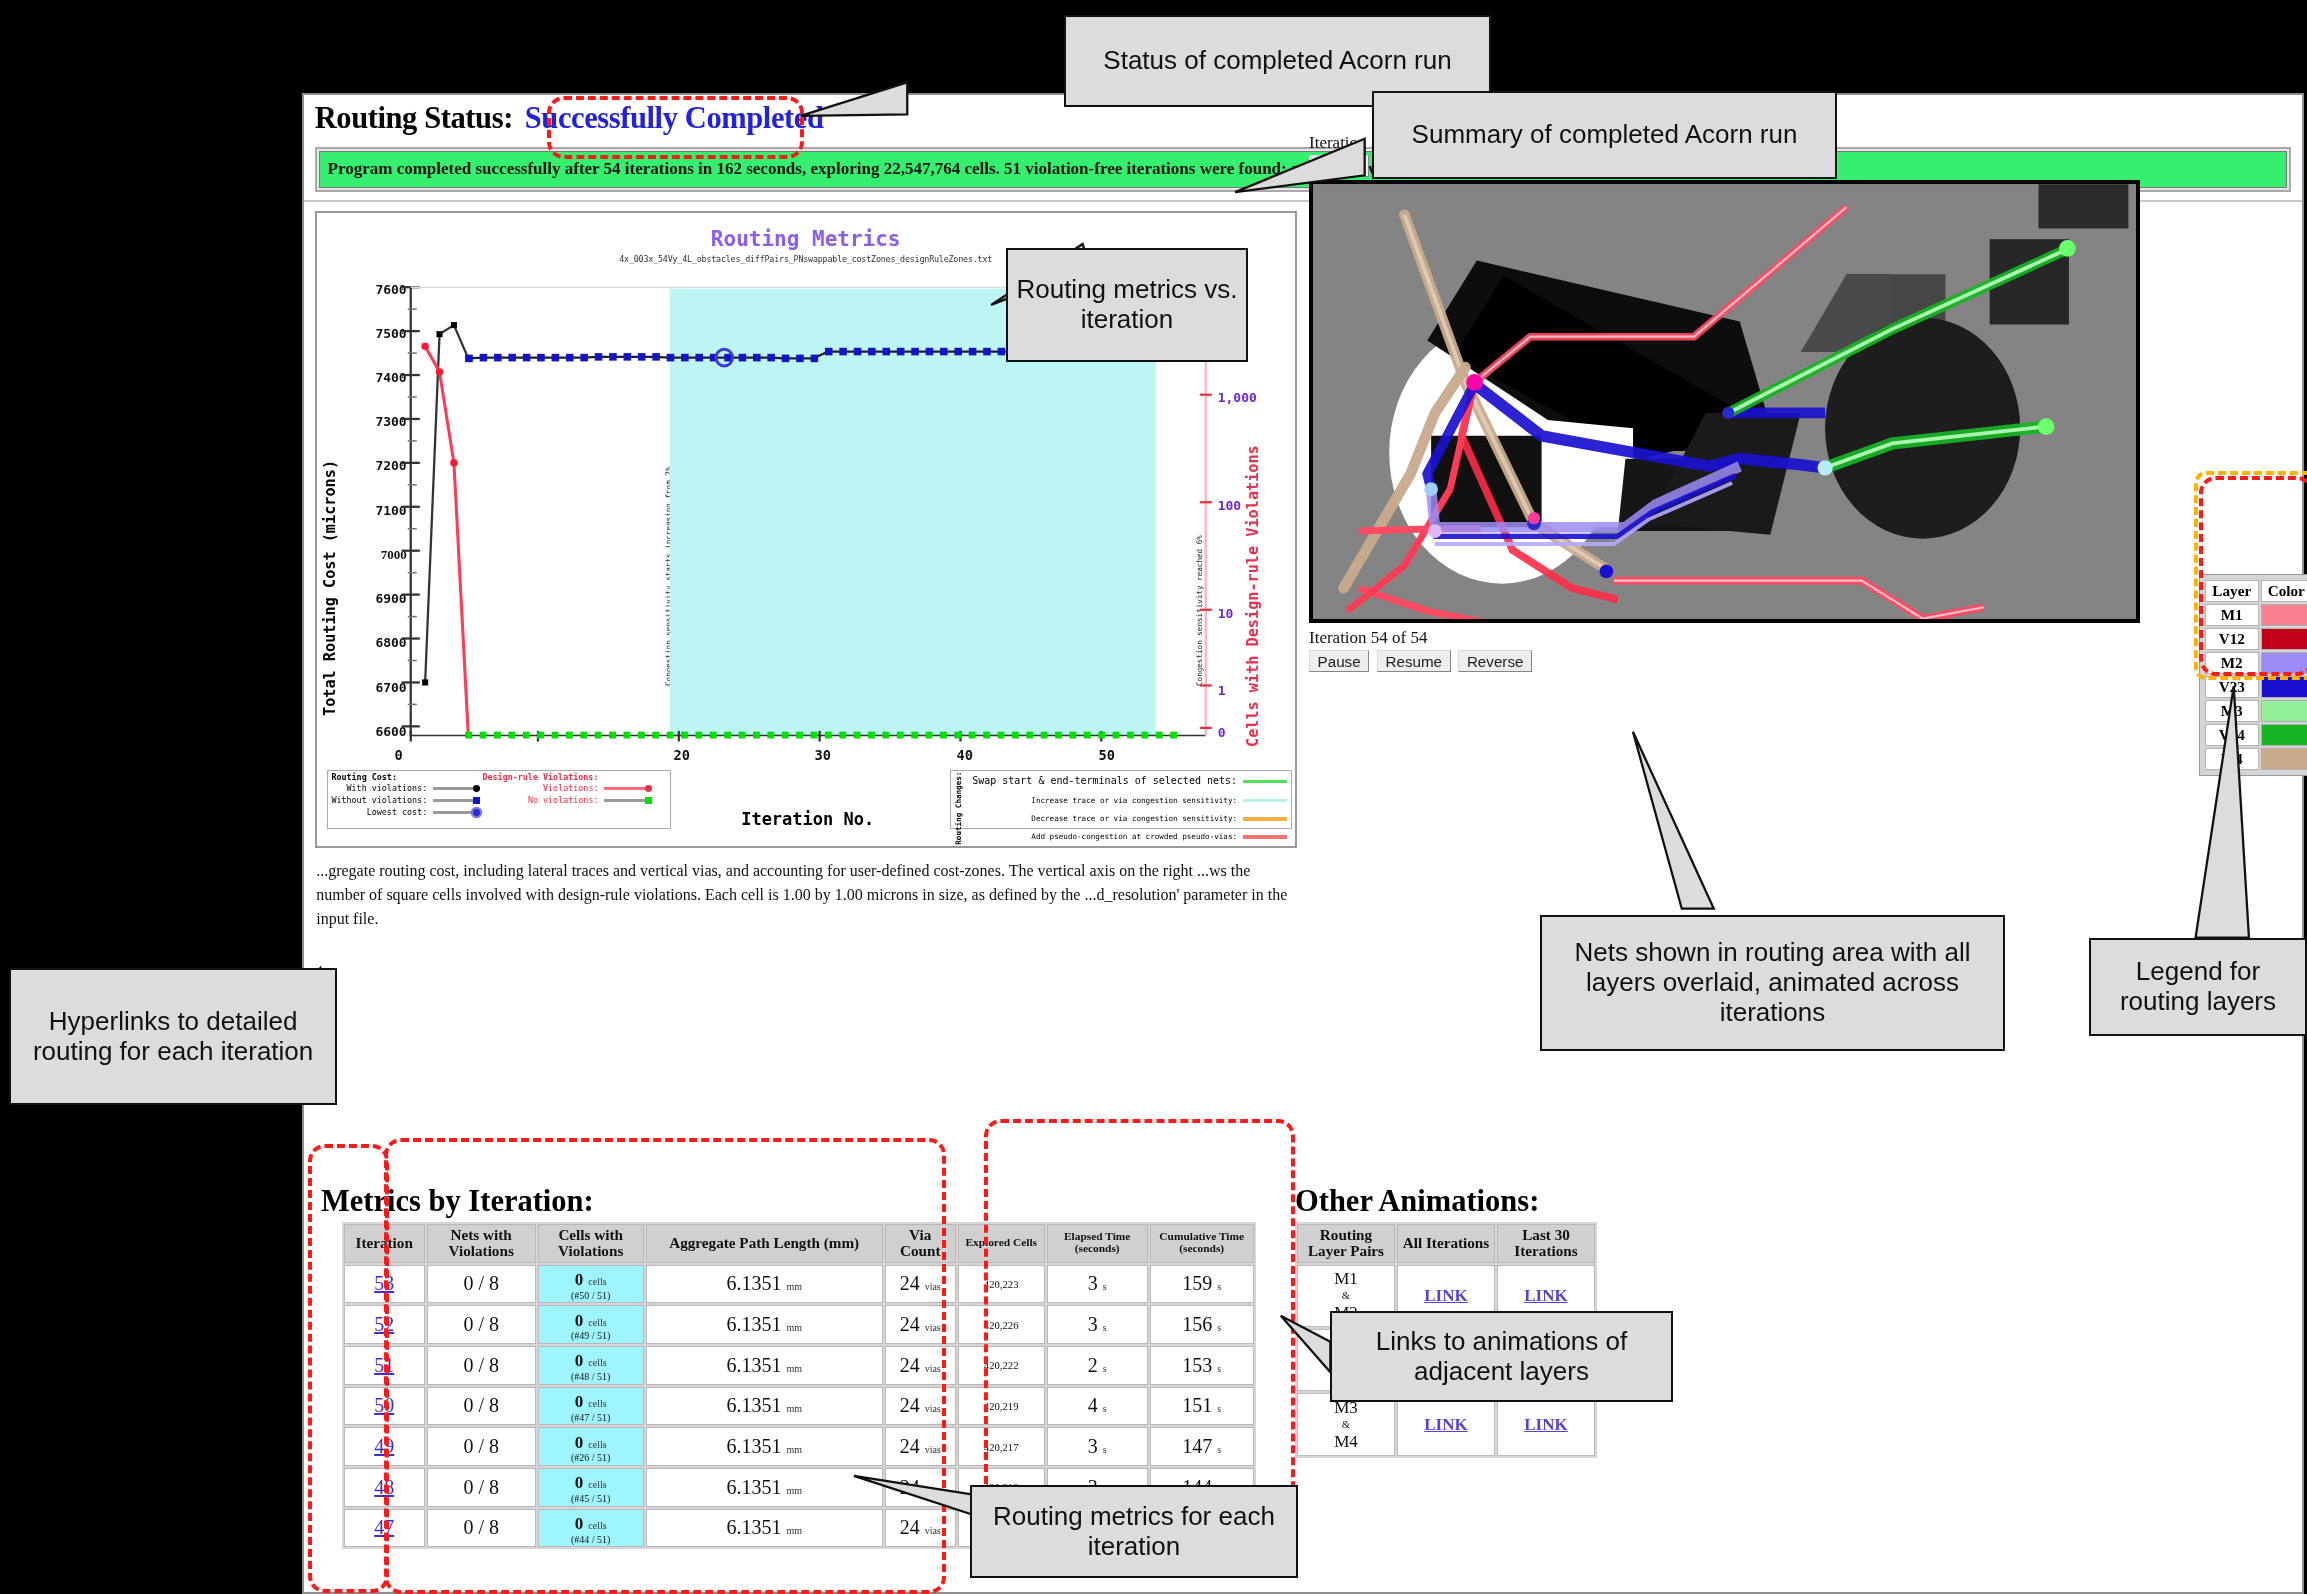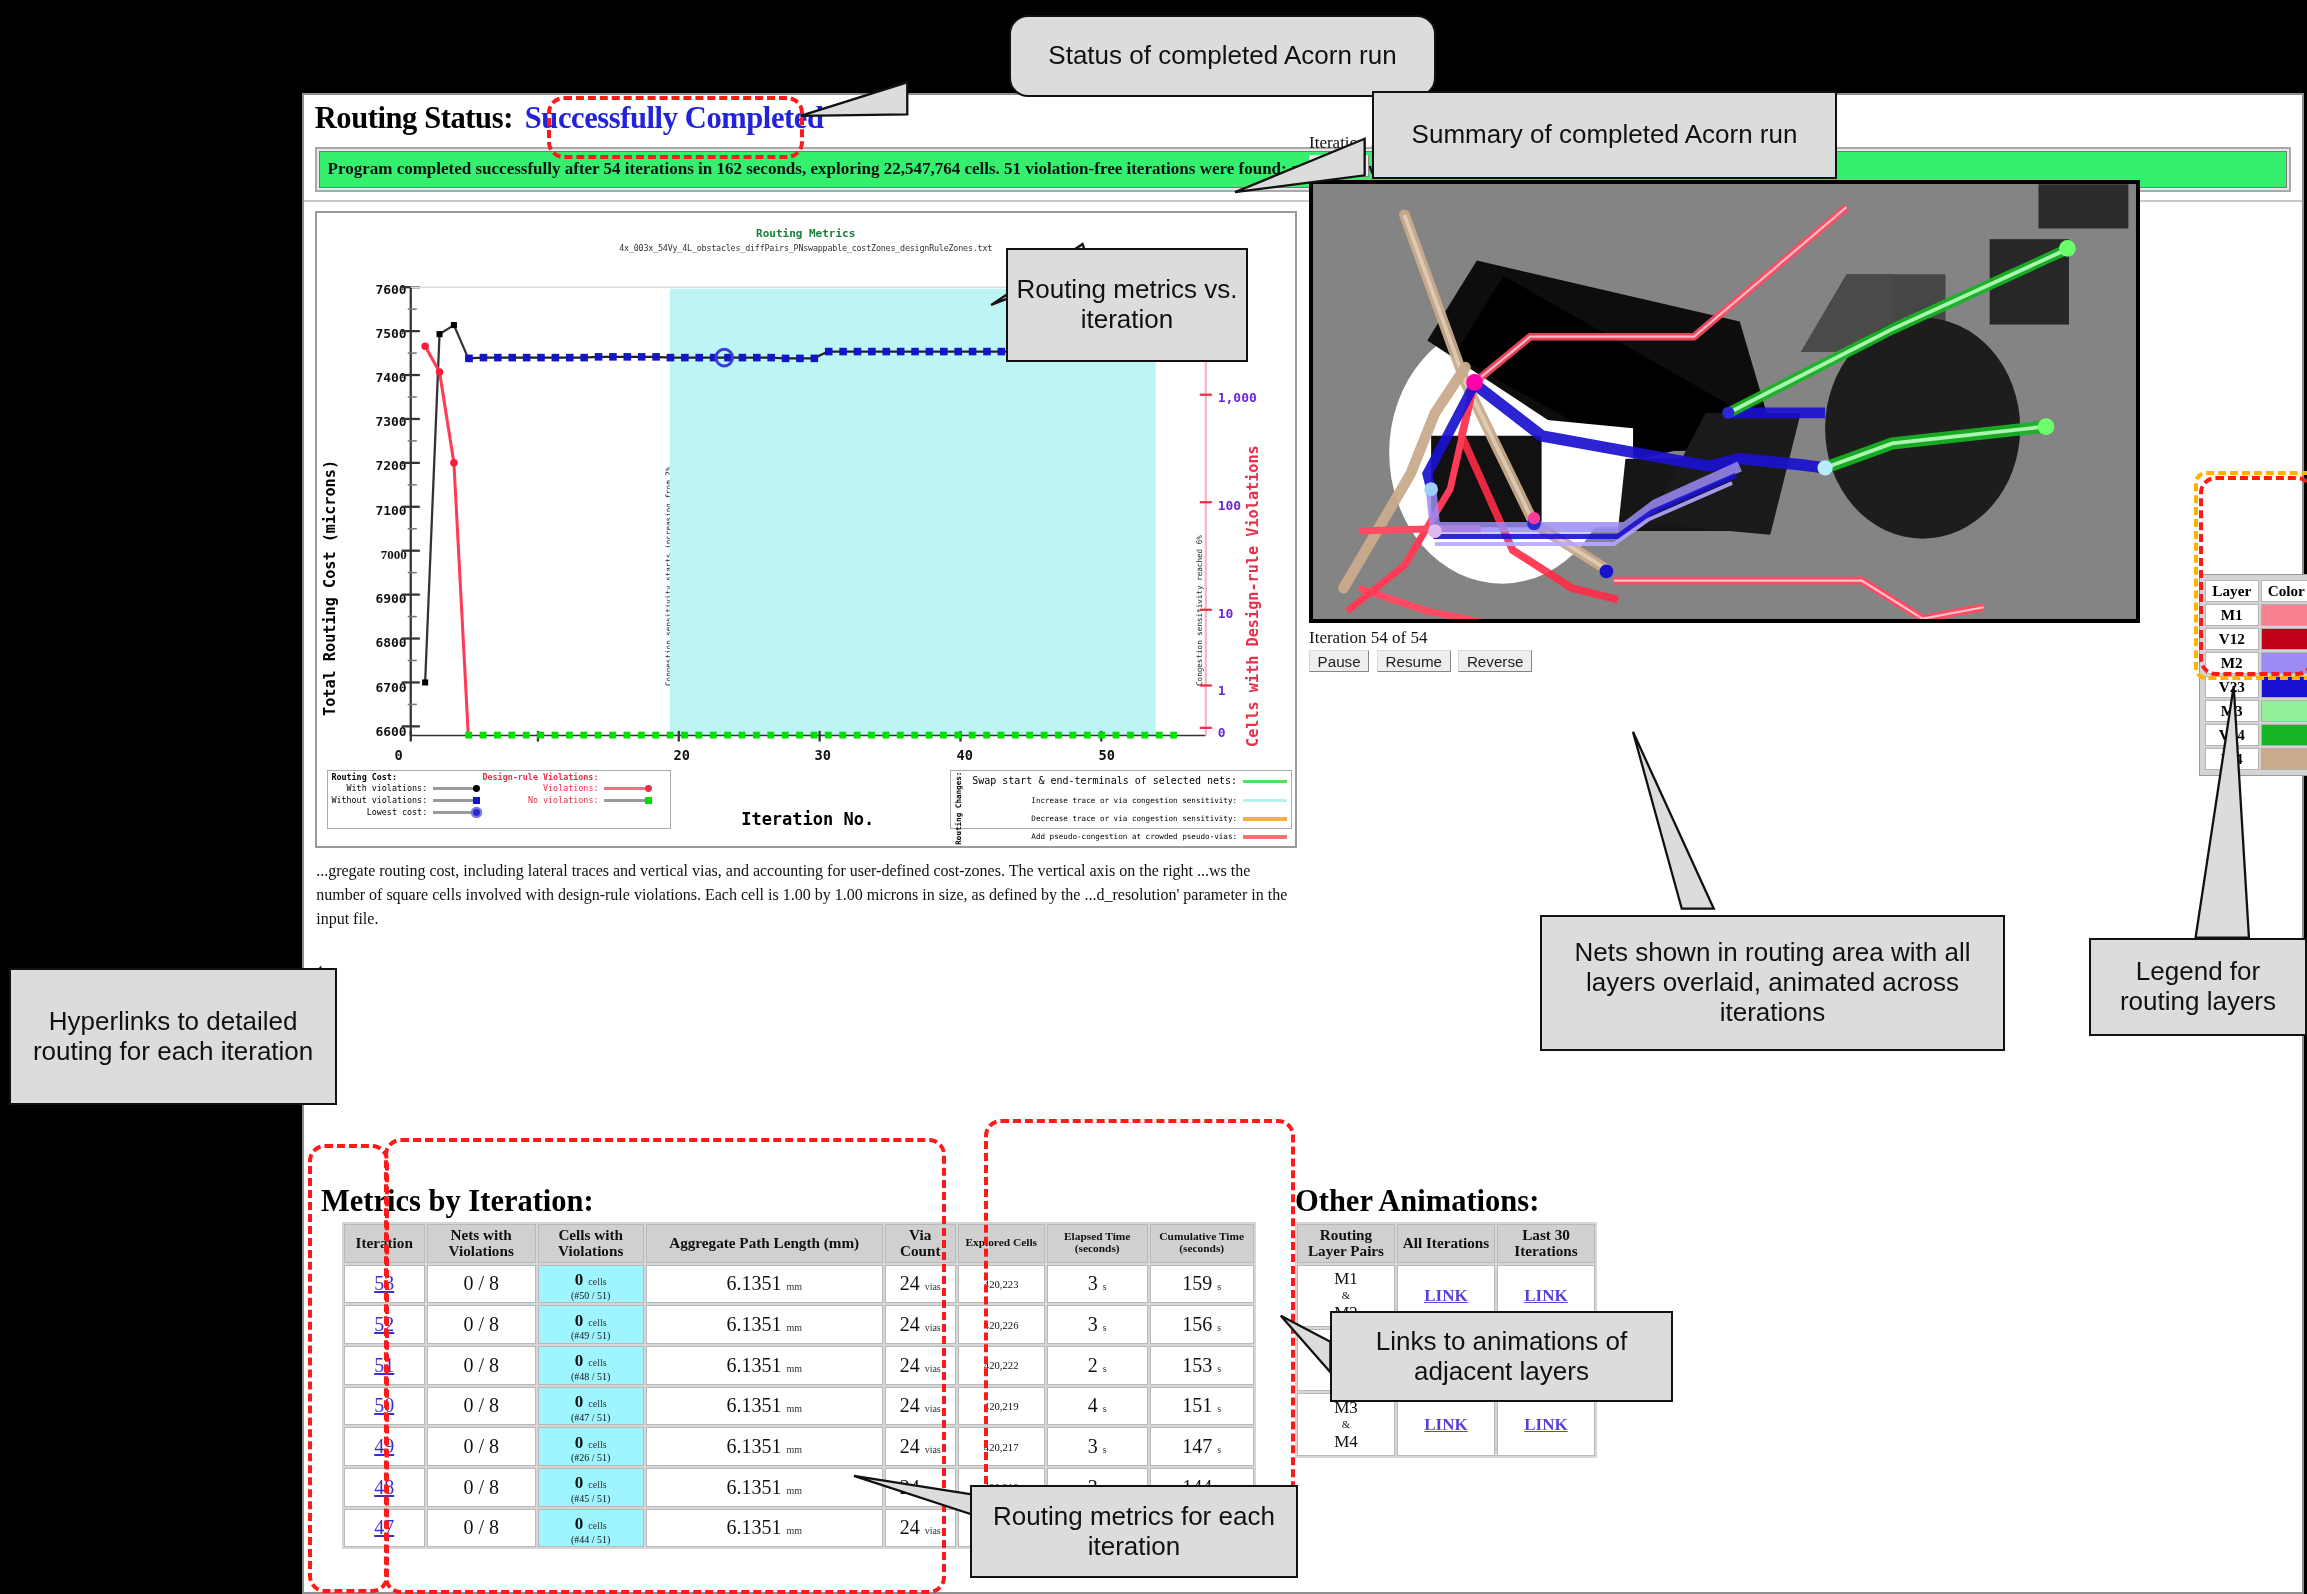--- a/index.html
+++ b/index.html
@@ -20,21 +20,21 @@
   .greenbar a{color:#1b1bcc;}
 
   .sep{height:2.3px;background:#c9c9c9;margin:7.6px 0 0 0;}
 
   .sec-title{font-size:30.5px;font-weight:bold;margin:12.2px 0 4.6px 17px;}
 
   
   #chartbox{position:absolute;left:10.7px;top:116px;width:982px;height:637px;
             border:2.3px solid #9a9a9a;background:#fff;box-sizing:border-box;}
   .chart-title{text-align:center;font-family:"DejaVu Sans Mono",monospace;
-               font-weight:bold;font-size:11px;margin-top:13.7px;color:#15803d;}
+               font-weight:bold;font-size:21px;margin-top:13.7px;color:#8b5cf6;}
   .chart-sub{text-align:center;font-family:"DejaVu Sans Mono",monospace;
              font-size:8.4px;color:#333;margin-top:3px;letter-spacing:-0.2px;}
 
   .plot{position:absolute;left:0;top:0;width:100%;height:100%;}
 
   .ylabel{position:absolute;left:4.6px;top:229px;transform:rotate(-90deg);
           transform-origin:left top;font-family:"DejaVu Sans Mono",monospace;
           font-weight:bold;font-size:15.2px;white-space:nowrap;}
   .y2label{position:absolute;left:927px;top:236px;transform:rotate(-90deg);
           transform-origin:left top;font-family:"DejaVu Sans Mono",monospace;
@@ -653,21 +653,21 @@
   <polygon points="1190,108 1050,152 1190,150" fill="#dcdcdc" stroke="#111" stroke-width="3"></polygon>
   <polygon points="1790,182 1620,252 1790,230" fill="#dcdcdc" stroke="#111" stroke-width="3"></polygon>
   <polygon points="1420,320 1300,400 1430,350" fill="#dcdcdc" stroke="#111" stroke-width="3"></polygon>
   <polygon points="2248,1192 2142,960 2206,1192" fill="#dcdcdc" stroke="#111" stroke-width="3"></polygon>
   <polygon points="2880,1230 2930,900 2950,1230" fill="#dcdcdc" stroke="#111" stroke-width="3"></polygon>
   <polygon points="420,1270 388,1300 420,1316" fill="#dcdcdc" stroke="#111" stroke-width="3"></polygon>
   <polygon points="1745,1760 1680,1726 1745,1800" fill="#dcdcdc" stroke="#111" stroke-width="3"></polygon>
   <polygon points="1285,1962 1120,1936 1285,1990" fill="#dcdcdc" stroke="#111" stroke-width="3"></polygon>
 </svg>
 
-<div class="callout" style="left:1009px;top:15.2px;width:427px;height:82px;border-radius:19px;">Status of completed Acorn run</div>
+<div class="callout" style="left:1064px;top:15.2px;width:427px;height:92px;">Status of completed Acorn run</div>
 <div class="callout" style="left:1372px;top:91px;width:465px;height:88px;">Summary of completed Acorn run</div>
 <div class="callout" style="left:1006px;top:248px;width:242px;height:114px;">Routing metrics vs. iteration</div>
 <div class="callout" style="left:1540px;top:915px;width:465px;height:136px;">Nets shown in routing area with all layers overlaid, animated across iterations</div>
 <div class="callout" style="left:2089px;top:938px;width:218px;height:98px;">Legend for routing layers</div>
 <div class="callout" style="left:9.1px;top:968px;width:328px;height:137px;">Hyperlinks to detailed routing for each iteration</div>
 <div class="callout" style="left:1330px;top:1311px;width:343px;height:91px;">Links to animations of adjacent layers</div>
 <div class="callout" style="left:970px;top:1485px;width:328px;height:93px;">Routing metrics for each iteration</div>
 
 
 </body></html>

